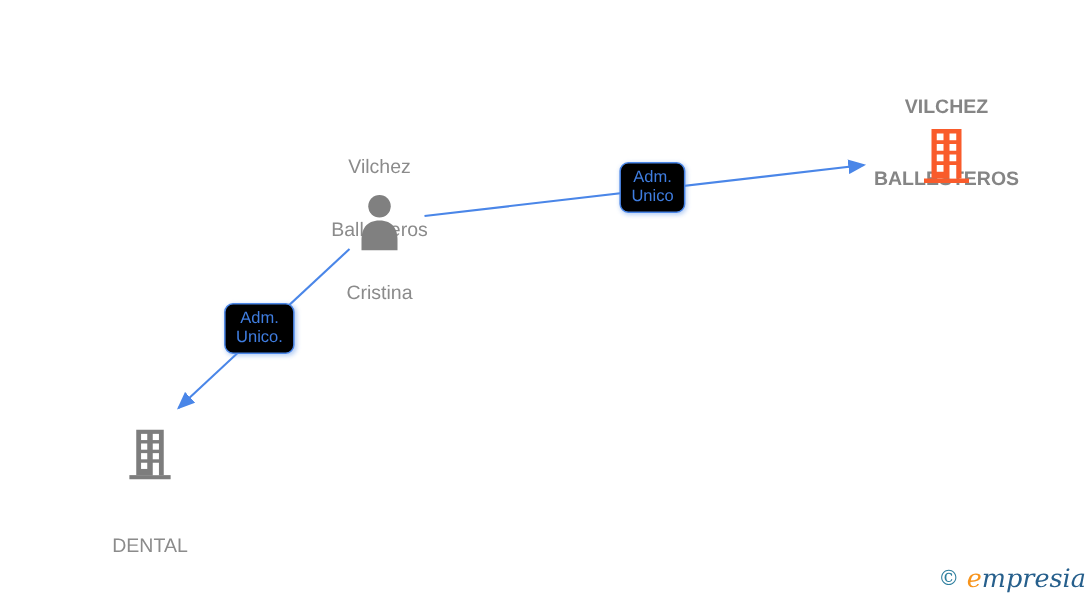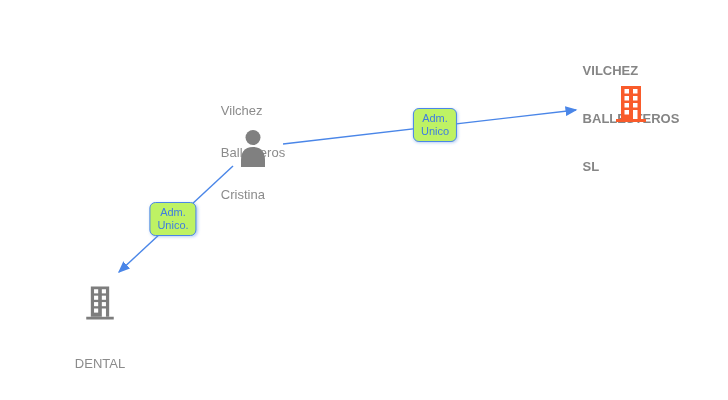--- a/index.html
+++ b/index.html
@@ -1,26 +1,26 @@
 <!DOCTYPE html>
 <html><head>
 <meta charset="utf-8">
 <style>
   html,body{margin:0;padding:0;}
   body{background:#ffffff;font-family:"Liberation Sans", sans-serif;}
   .stage{position:relative;width:728px;height:400px;background:#ffffff;overflow:hidden;}
   .stage svg.wires{position:absolute;left:0;top:0;width:728px;height:400px;}
-  .node-label{position:absolute;transform:translateX(-50%);text-align:left;line-height:15px;white-space:pre;}
+  .node-label{position:absolute;transform:translateX(-50%);text-align:center;line-height:15px;white-space:pre;}
   .person-name{color:#8b8b8b;font-size:13px;line-height:14px;}
   .company-name-main{color:#858585;font-size:13px;font-weight:bold;line-height:16px;}
   .company-name-secondary{color:#8b8b8b;font-size:13px;line-height:15px;}
   .icon-wrap{position:absolute;transform:translateX(-50%);}
   .edge-label{
     position:absolute;transform:translate(-50%,-50%);
-    background:#bef264;border:1.5px solid #4a86e8;border-radius:6px;
+    background:#000000;border:1.5px solid #4a86e8;border-radius:6px;
     color:#3f7de0;font-size:11px;line-height:13px;text-align:center;
     padding:3px 7px;box-shadow:1px 1px 3px rgba(100,150,230,0.45);
     white-space:nowrap;
   }
   .footer-logo{
     position:absolute;right:4px;bottom:4px;
     font-family:"DejaVu Serif", serif;font-style:italic;font-size:17px;line-height:19px;
   }
   .footer-logo .copy{font-style:normal;font-size:14px;margin-right:5px;vertical-align:1px;}
 </style>
@@ -47,21 +47,20 @@
   <div class="icon-wrap" style="left:253px;top:127px;">
     <svg width="30" height="40" viewBox="0 0 30 40">
       <circle cx="15" cy="10.5" r="7.5" fill="#808080"></circle>
       <path d="M15,20 C6,20 3,26 3,33 L3,40 L27,40 L27,33 C27,26 24,20 15,20 Z" fill="#808080"></path>
     </svg>
   </div>
 
   <div class="node-label company-name-main" style="left:631px;top:31px;">
     <div>VILCHEZ</div>
     <div>BALLESTEROS</div>
-    <div>SL</div>
   </div>
   <div class="icon-wrap" style="left:631px;top:86px;">
     <svg width="36" height="36" viewBox="0 0 36 36">
       <rect x="3" y="33" width="30" height="3" fill="#f95b2b"></rect>
       <rect x="8" y="0" width="20" height="33" fill="#f95b2b"></rect>
       <rect x="11.5" y="3" width="4.5" height="4.5" fill="#ffffff"></rect>
       <rect x="20" y="3" width="4.5" height="4.5" fill="#ffffff"></rect>
       <rect x="11.5" y="10" width="4.5" height="4.5" fill="#ffffff"></rect>
       <rect x="20" y="10" width="4.5" height="4.5" fill="#ffffff"></rect>
       <rect x="11.5" y="17" width="4.5" height="4.5" fill="#ffffff"></rect>
@@ -93,14 +92,17 @@
 
   <div class="edge-label" style="left:435px;top:125px;">
     <div>Adm.</div>
     <div>Unico</div>
   </div>
   <div class="edge-label" style="left:173px;top:219px;">
     <div>Adm.</div>
     <div>Unico.</div>
   </div>
 
+  <div class="footer-logo">
+    <span class="copy" style="color:#2e7f9f;">©</span><span style="color:#f7941d;">e</span><span style="color:#265f8c;">mpresia</span>
+  </div>
 
 </div>
 
 </body></html>

